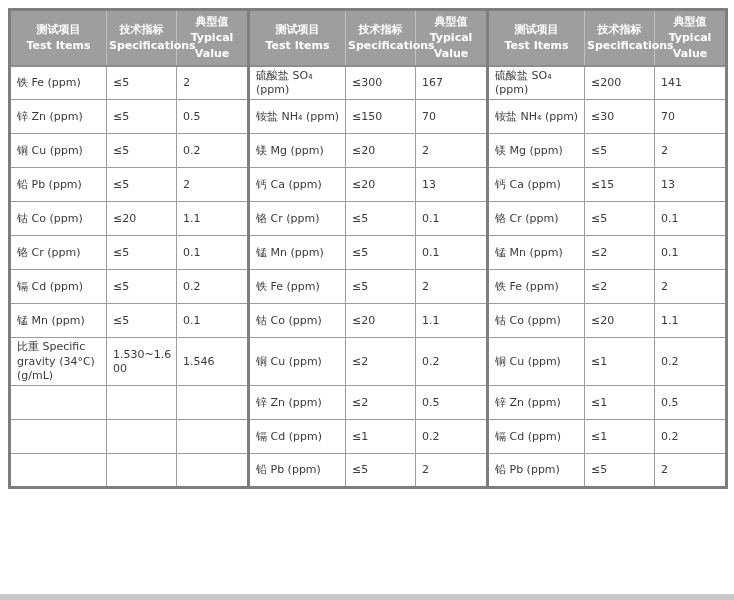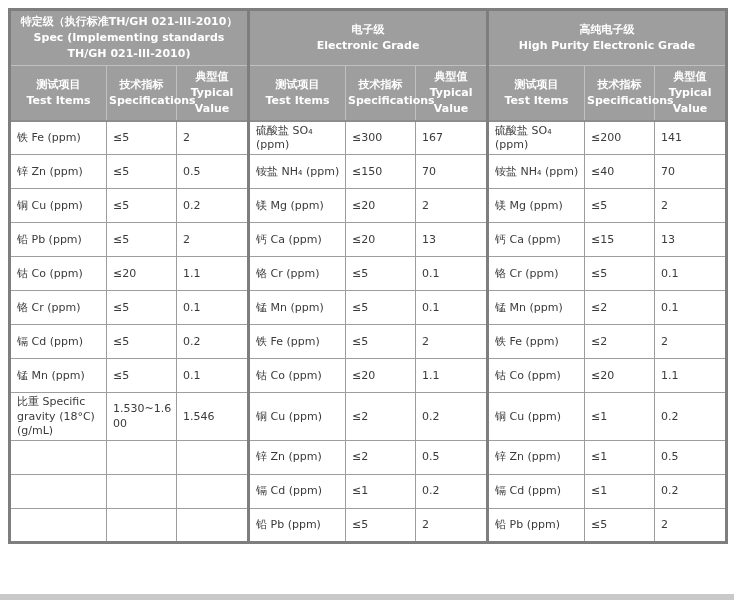--- a/index.html
+++ b/index.html
@@ -66,34 +66,20 @@
         <col style="width:70px">
         <col style="width:72px">
       <col style="width:97px">
         <col style="width:70px">
         <col style="width:72px">
       <col style="width:97px">
         <col style="width:70px">
         <col style="width:72px">
     </colgroup>
     <thead>
-      <tr class="group-title-row">
-        <th colspan="3" class="group-start">
-          <div>特定级（执行标准TH/GH 021-III-2010）</div>
-          <div>Spec (Implementing standards TH/GH 021-III-2010)</div>
-        </th>
-        <th colspan="3" class="group-start">
-          <div>电子级</div>
-          <div>Electronic Grade</div>
-        </th>
-        <th colspan="3" class="group-start">
-          <div>高纯电子级</div>
-          <div>High Purity Electronic Grade</div>
-        </th>
-      </tr>
       <tr class="col-header-row">
         <th class="group-start">
           <div>测试项目</div>
           <div>Test Items</div>
         </th>
         <th>
           <div>技术指标</div>
           <div>Specifications</div>
         </th>
         <th>
@@ -139,21 +125,21 @@
           <td>141</td>
         </tr>
         <tr>
           <td class="group-start">锌 Zn (ppm)</td>
           <td>≤5</td>
           <td>0.5</td>
           <td class="group-start">铵盐 NH₄ (ppm)</td>
           <td>≤150</td>
           <td>70</td>
           <td class="group-start">铵盐 NH₄ (ppm)</td>
-          <td>≤40</td>
+          <td>≤30</td>
           <td>70</td>
         </tr>
         <tr>
           <td class="group-start">铜 Cu (ppm)</td>
           <td>≤5</td>
           <td>0.2</td>
           <td class="group-start">镁 Mg (ppm)</td>
           <td>≤20</td>
           <td>2</td>
           <td class="group-start">镁 Mg (ppm)</td>
@@ -209,21 +195,21 @@
           <td>≤5</td>
           <td>0.1</td>
           <td class="group-start">钴 Co (ppm)</td>
           <td>≤20</td>
           <td>1.1</td>
           <td class="group-start">钴 Co (ppm)</td>
           <td>≤20</td>
           <td>1.1</td>
         </tr>
         <tr>
-          <td class="group-start">比重 Specific gravity (18°C) (g/mL)</td>
+          <td class="group-start">比重 Specific gravity (34°C) (g/mL)</td>
           <td>1.530~1.600</td>
           <td>1.546</td>
           <td class="group-start">铜 Cu (ppm)</td>
           <td>≤2</td>
           <td>0.2</td>
           <td class="group-start">铜 Cu (ppm)</td>
           <td>≤1</td>
           <td>0.2</td>
         </tr>
         <tr>

